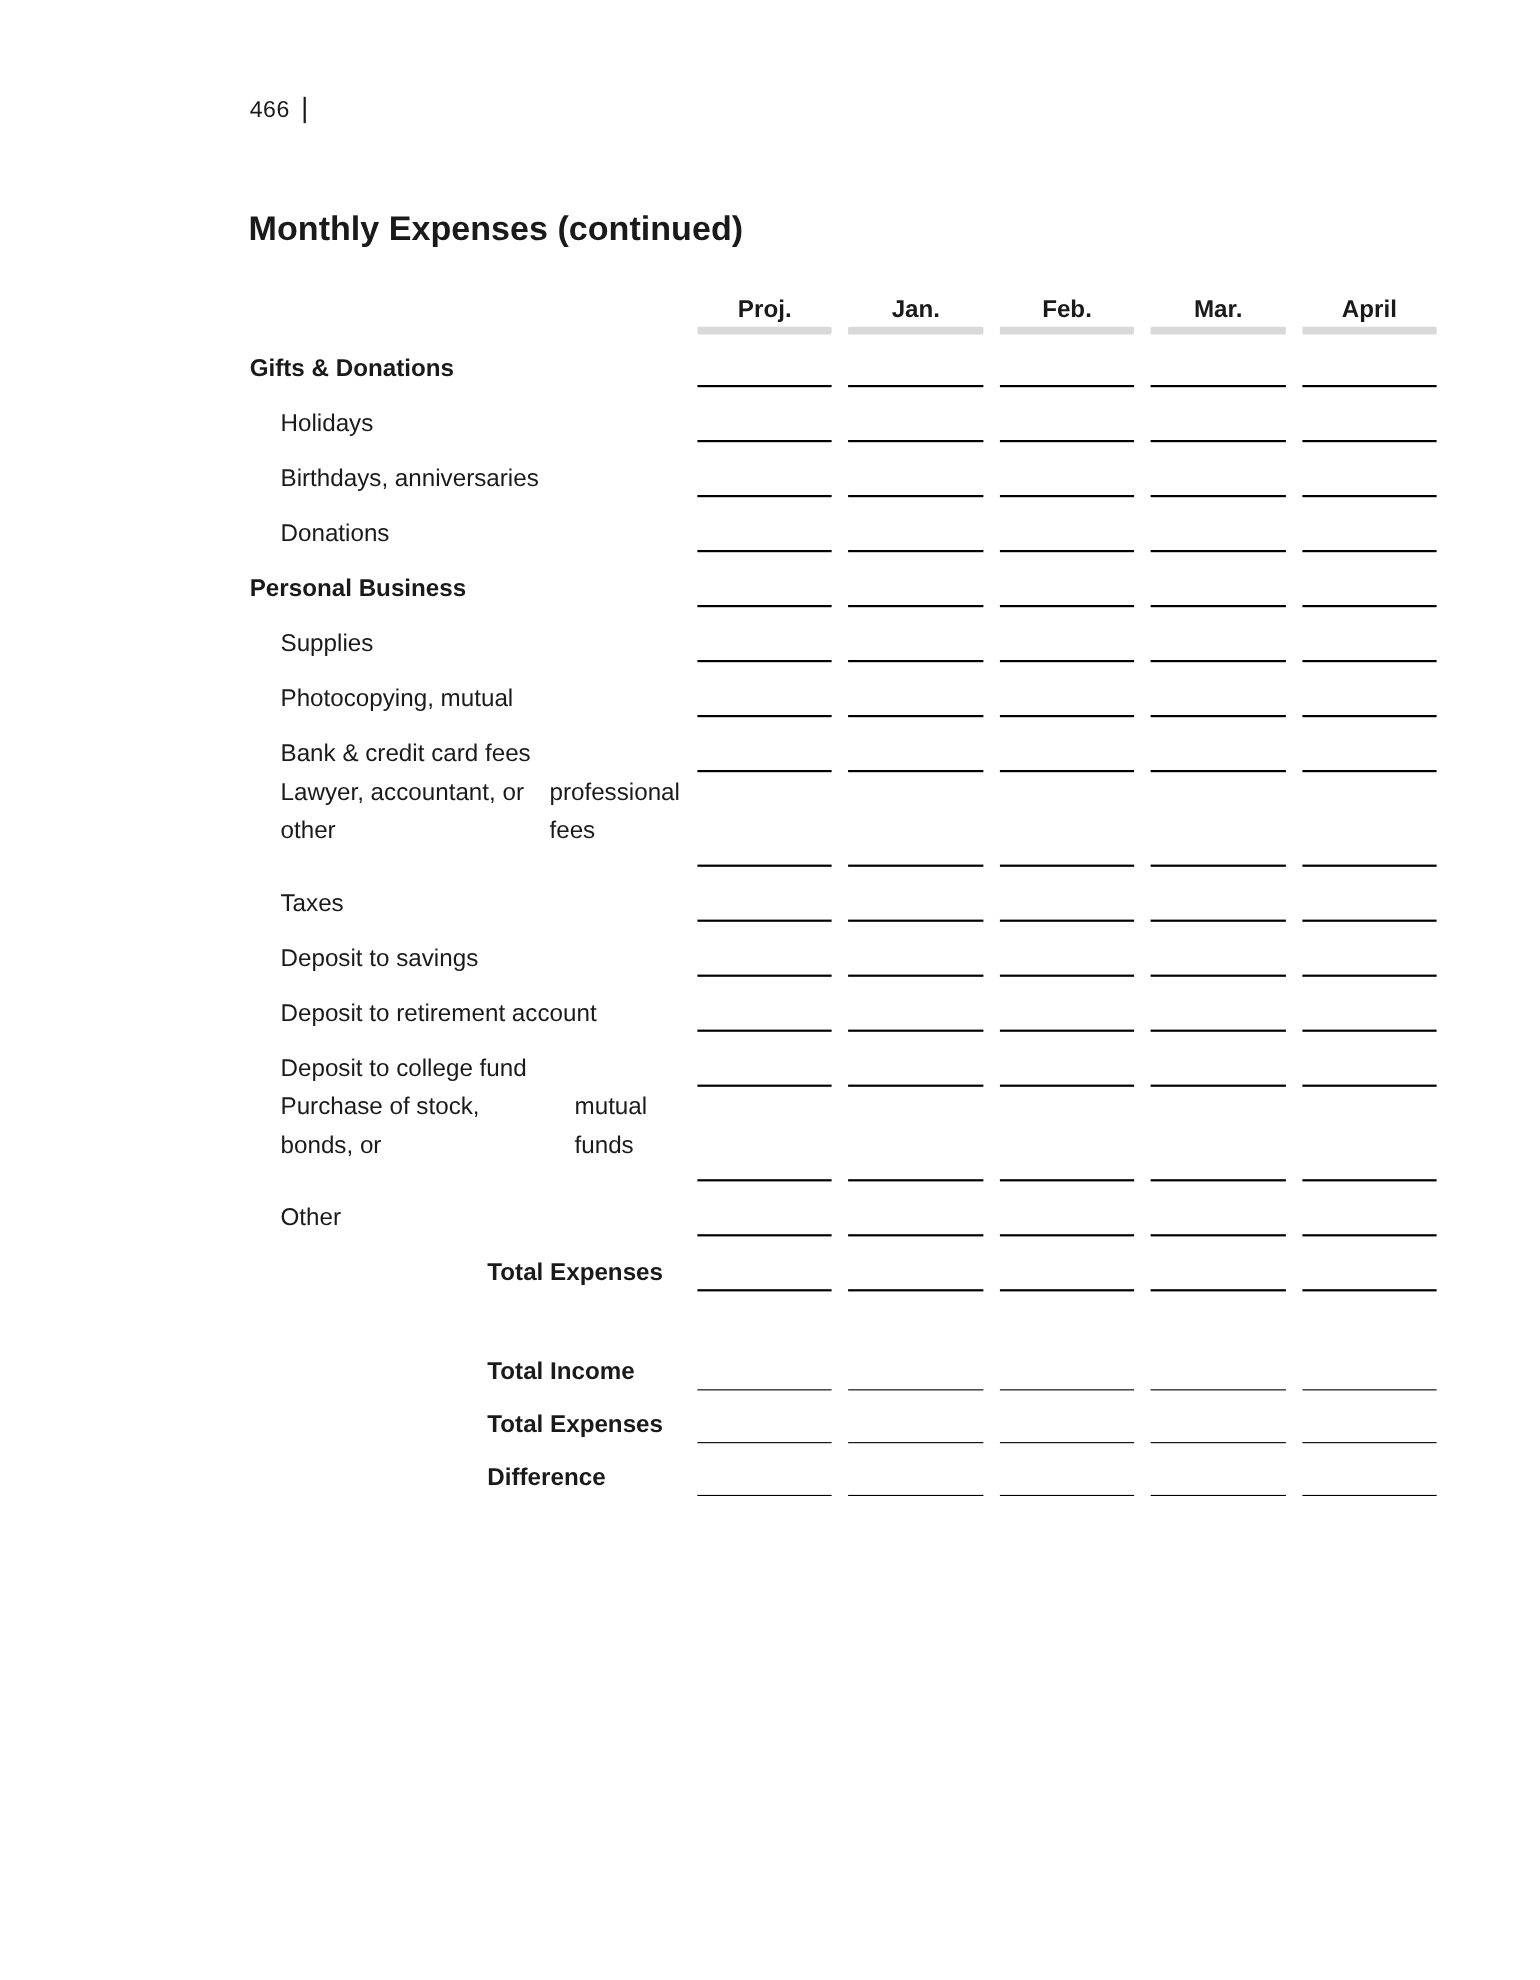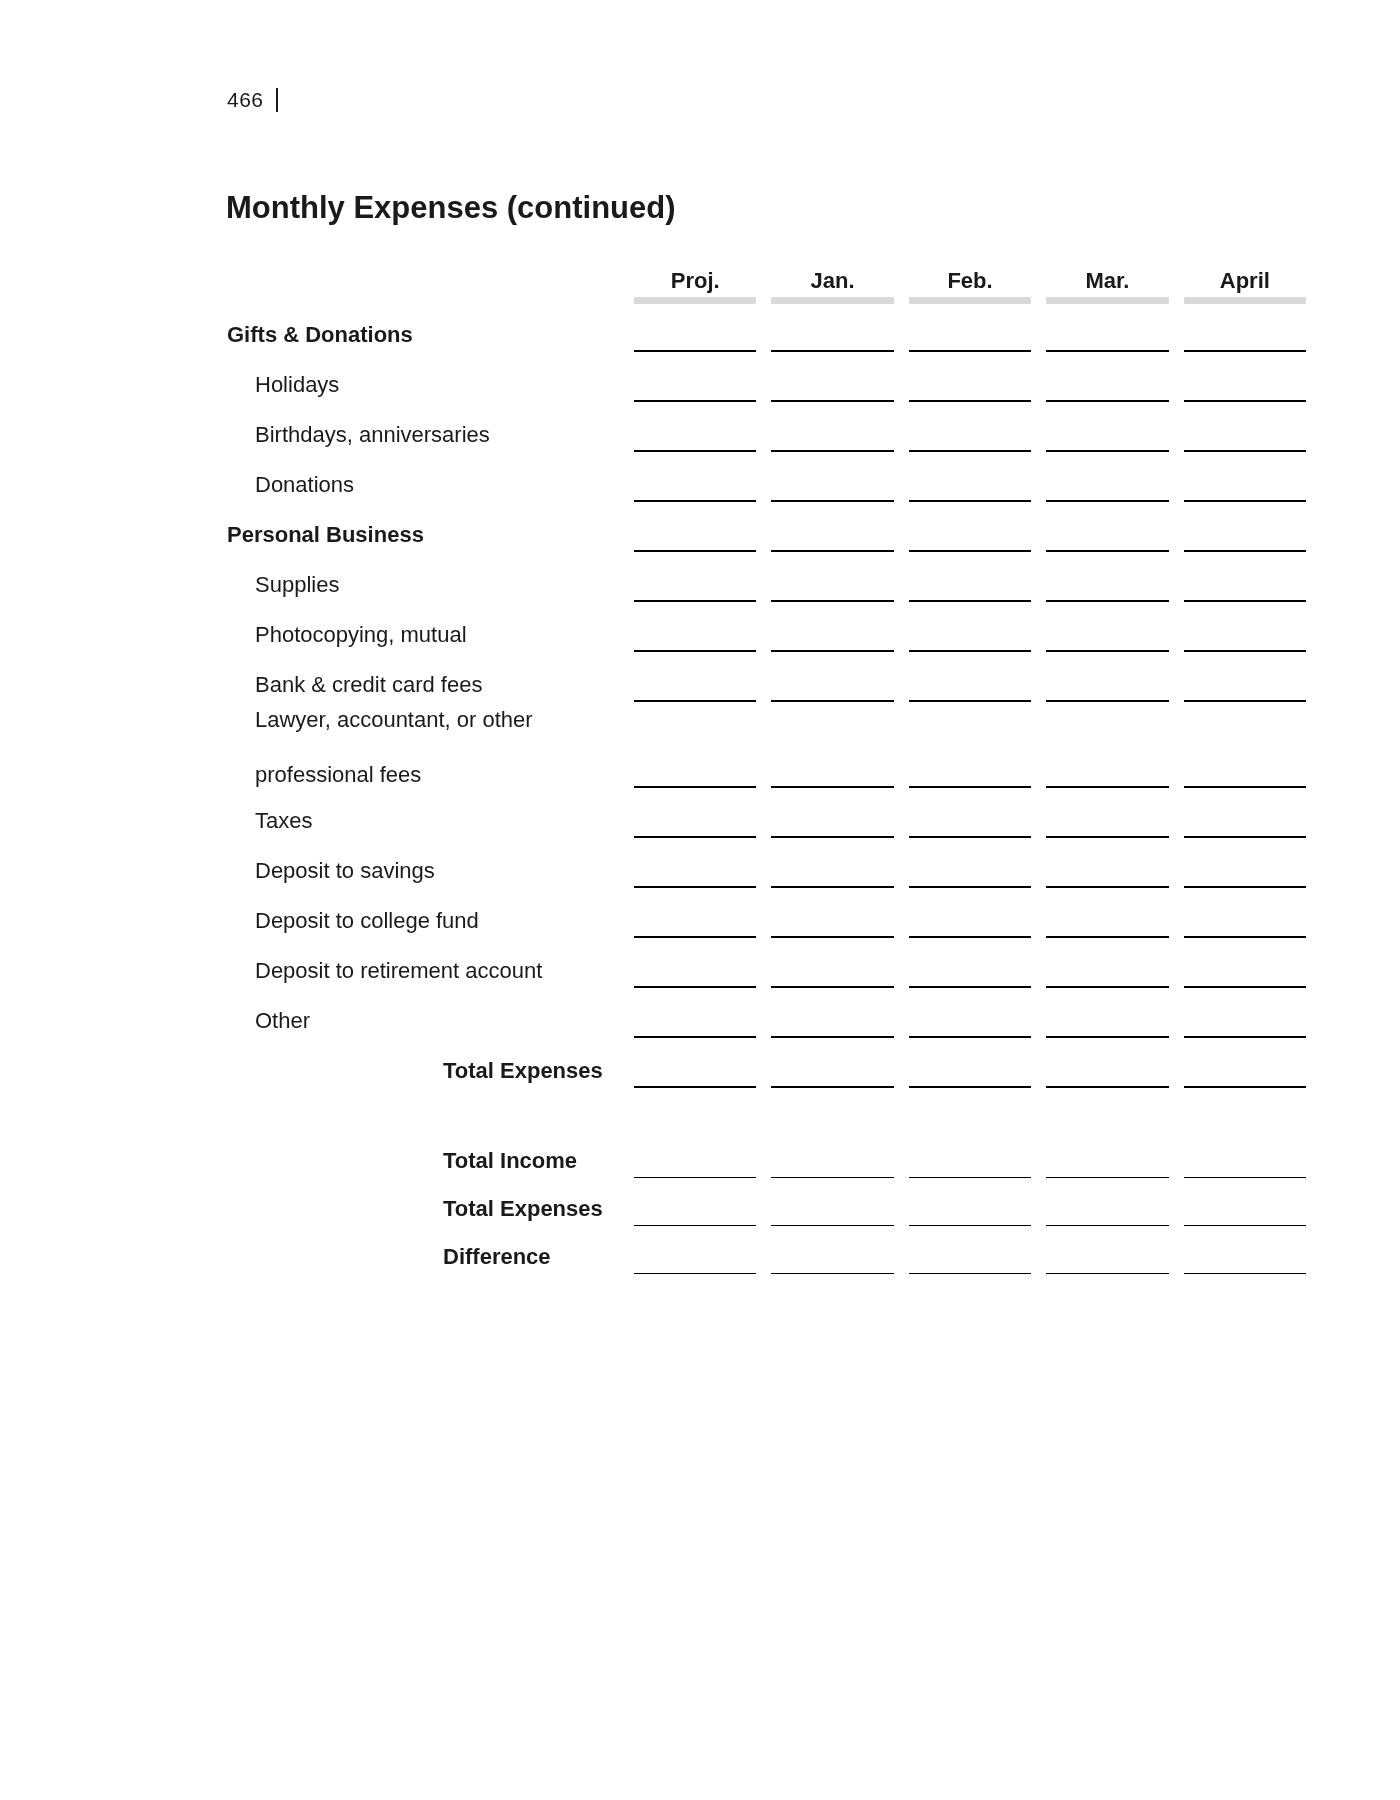--- a/index.html
+++ b/index.html
@@ -79,21 +79,20 @@
 
   
   .row { height: 50px; }
   #rows .row:first-child { height: 48px; }
   .row.item-two-line { height: 86px; }
   .row.category .label-area { font-weight: 700; }
   .row.item .label-area,
   .row.item-two-line .label-area { padding-left: 28px; }
   .row.total .label-area { padding-left: 216px; font-weight: 700; }
   .label-area.multiline {
-    flex-direction: column;
     align-items: flex-start;
     justify-content: flex-start;
     padding-bottom: 4px;
     gap: 20px;
   }
   .lbl-line { display: block; line-height: 35px; }
 
   
   .row.summary { height: 48px; justify-content: center; }
   .row.summary-first { height: 90px; }
@@ -266,33 +265,46 @@
           <div class="cols">
             <div class="cell"></div>
             <div class="cell"></div>
             <div class="cell"></div>
             <div class="cell"></div>
             <div class="cell"></div>
           </div>
         </div>
         <div class="row item">
           <div class="label-area">
+            <span class="lbl">Deposit to retirement account</span>
+          </div>
+          <div class="cols">
+            <div class="cell"></div>
+            <div class="cell"></div>
+            <div class="cell"></div>
+            <div class="cell"></div>
+            <div class="cell"></div>
+          </div>
+        </div>
+        <div class="row item">
+          <div class="label-area">
             <span class="lbl">Deposit to college fund</span>
           </div>
           <div class="cols">
             <div class="cell"></div>
             <div class="cell"></div>
             <div class="cell"></div>
             <div class="cell"></div>
             <div class="cell"></div>
           </div>
         </div>
-        <div class="row item">
-          <div class="label-area">
-            <span class="lbl">Deposit to retirement account</span>
+        <div class="row item-two-line">
+          <div class="label-area multiline">
+            <span class="lbl-line">Purchase of stock, bonds, or</span>
+            <span class="lbl-line">mutual funds</span>
           </div>
           <div class="cols">
             <div class="cell"></div>
             <div class="cell"></div>
             <div class="cell"></div>
             <div class="cell"></div>
             <div class="cell"></div>
           </div>
         </div>
         <div class="row item">

